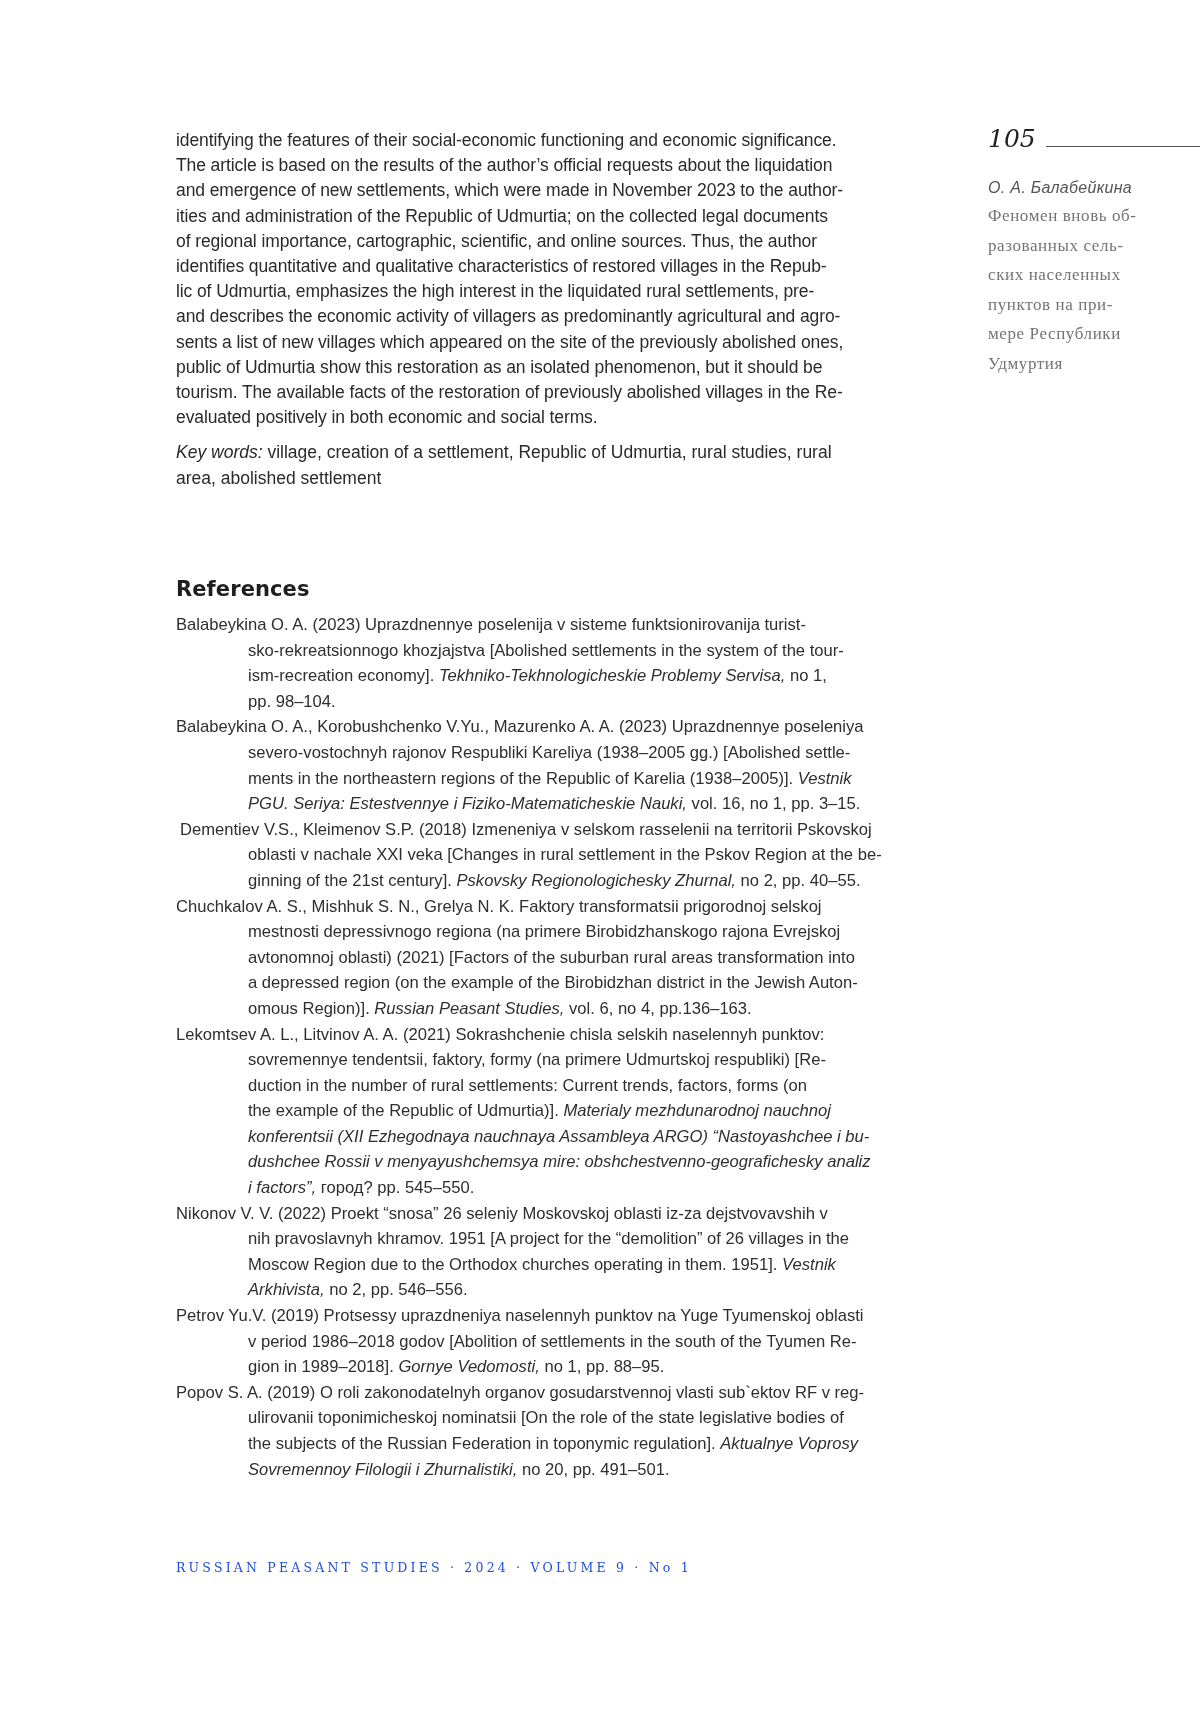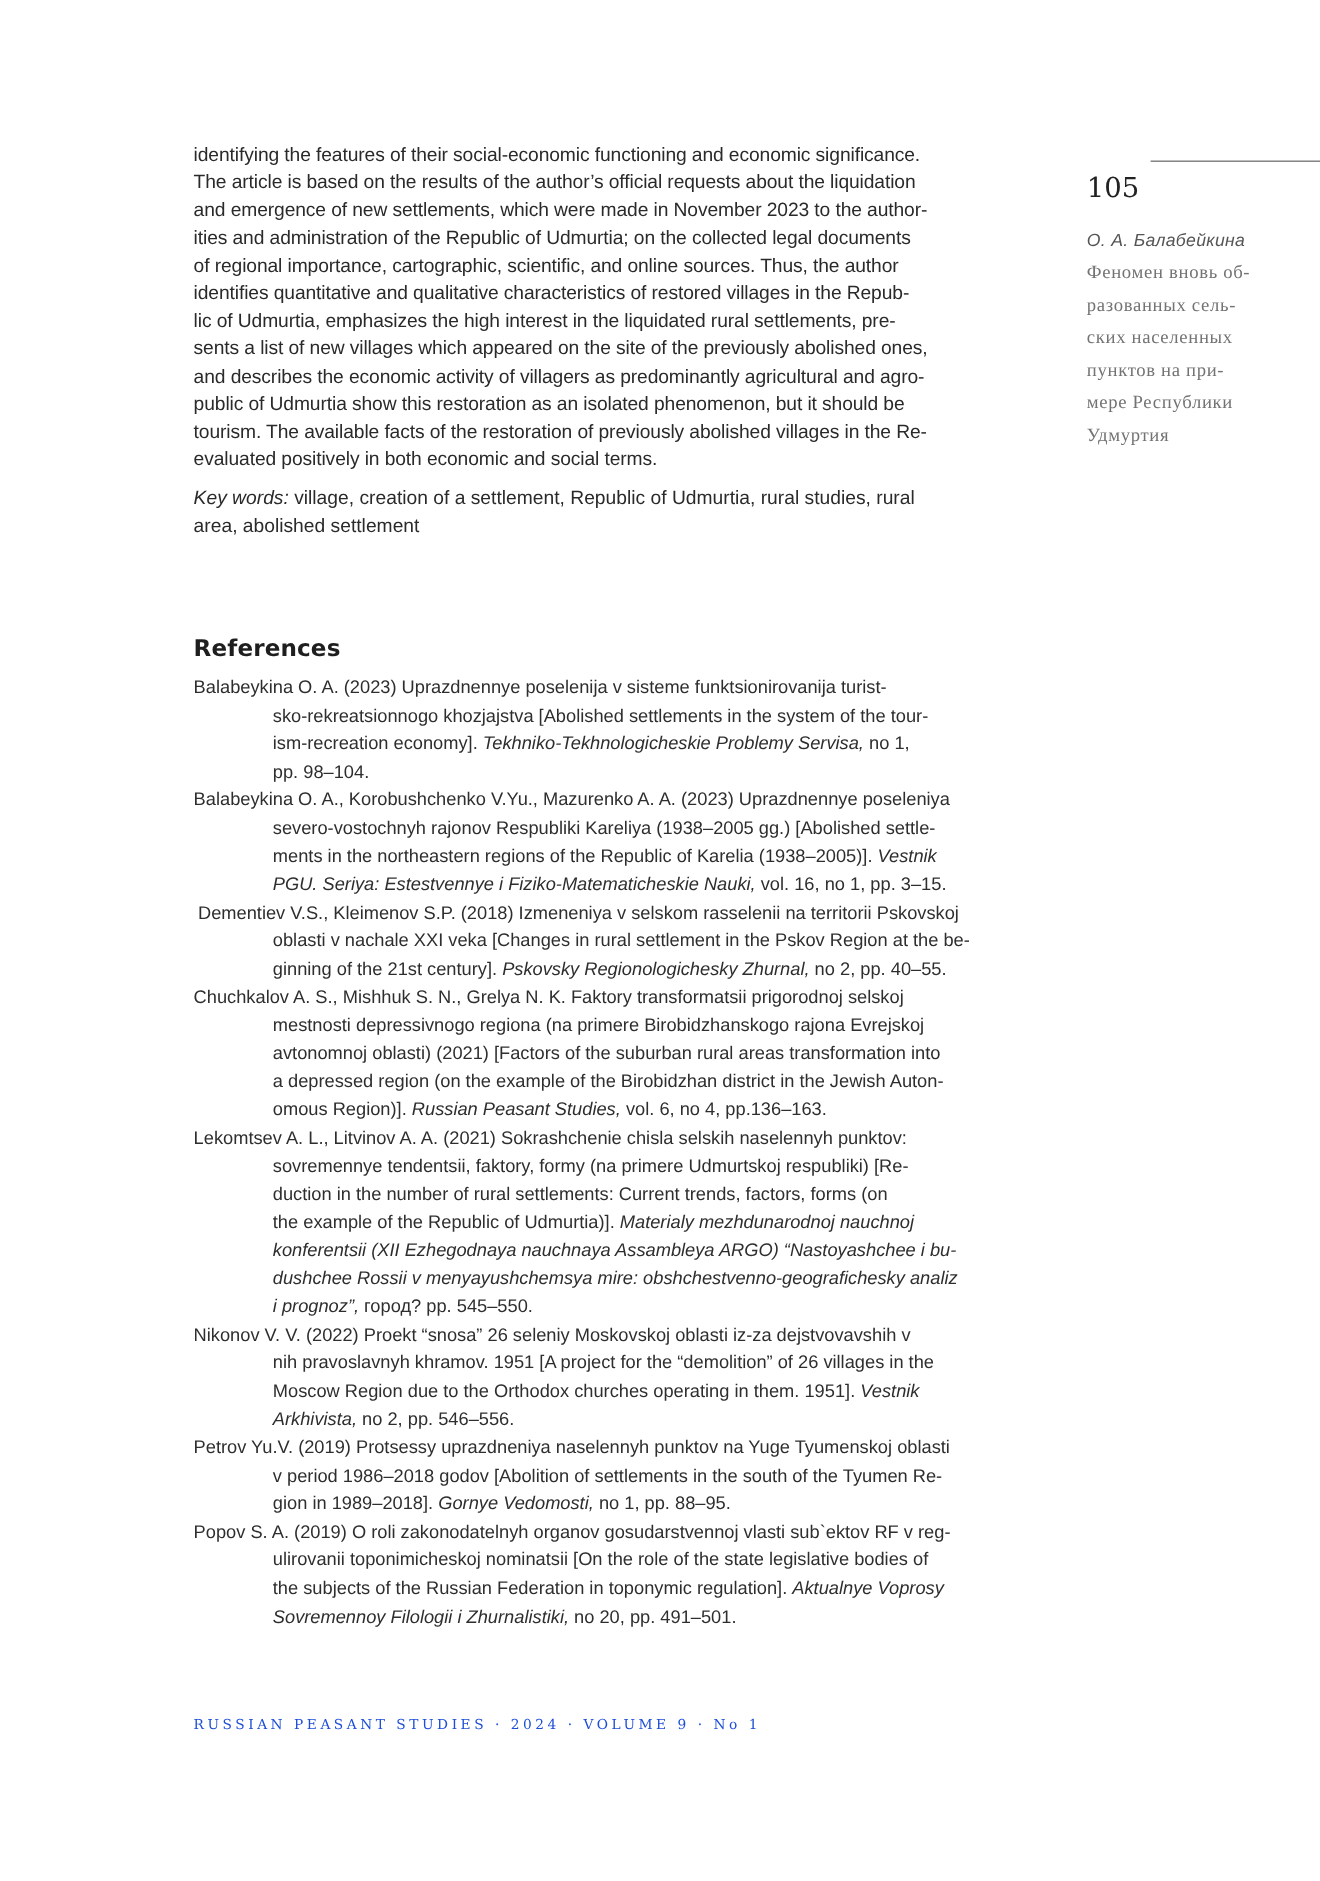--- a/index.html
+++ b/index.html
@@ -14,42 +14,42 @@
   .refs-title { position: absolute; left: 176px; top: 577px;
                 font-family: "DejaVu Sans", sans-serif; font-weight: bold; font-size: 21px;
                 color: #1e1e1e; letter-spacing: 0.1px; }
   .refs { position: absolute; left: 176px; top: 612px; width: 800px;
           font-family: "Liberation Sans", sans-serif; font-size: 16.6px; line-height: 25.6px; color: #2e2e2e; }
   .ref .line { display: block; white-space: nowrap; }
   .ref .line.cont { padding-left: 72px; }
   .ref .line.first.shift { padding-left: 4px; }
   .ref i { font-style: italic; }
   .sidebar { position: absolute; left: 988px; top: 124px; width: 212px; }
-  .page-num { font-family: "DejaVu Serif", serif; font-size: 25px; color: #222; display: inline-block; margin-top: 32px; }
+  .page-num { font-family: "DejaVu Serif", serif; font-style: italic; font-size: 25px; color: #222; display: inline-block; }
   .page-rule { position: absolute; left: 58px; top: 22px; width: 154px; height: 1px; background: #555; }
   .author { margin-top: 26px; font-family: Liberation Sans, sans-serif; font-style: italic; font-size: 16px; color: #555; letter-spacing: 0.3px; }
   .ru-title { margin-top: 4px; font-family: Liberation Serif, serif; font-size: 17px; line-height: 29.5px; color: #737373; letter-spacing: 0.6px; }
   .ru-title .line { display: block; white-space: nowrap; }
   .footer { position: absolute; left: 176px; top: 1560px; font-family: "DejaVu Serif", serif; font-size: 12.5px;
             letter-spacing: 3.2px; color: #1d4ed8; white-space: nowrap; }
 </style>
 </head>
 <body>
 
 <div class="main">
   <div class="abstract" id="abstract">
       <span class="line">identifying the features of their social-economic functioning and economic significance.</span>
       <span class="line">The article is based on the results of the author’s official requests about the liquidation</span>
       <span class="line">and emergence of new settlements, which were made in November 2023 to the author-</span>
       <span class="line">ities and administration of the Republic of Udmurtia; on the collected legal documents</span>
       <span class="line">of regional importance, cartographic, scientific, and online sources. Thus, the author</span>
       <span class="line">identifies quantitative and qualitative characteristics of restored villages in the Repub-</span>
       <span class="line">lic of Udmurtia, emphasizes the high interest in the liquidated rural settlements, pre-</span>
+      <span class="line">and describes the economic activity of villagers as predominantly agricultural and agro-</span>
       <span class="line">sents a list of new villages which appeared on the site of the previously abolished ones,</span>
-      <span class="line">and describes the economic activity of villagers as predominantly agricultural and agro-</span>
       <span class="line">public of Udmurtia show this restoration as an isolated phenomenon, but it should be</span>
       <span class="line">tourism. The available facts of the restoration of previously abolished villages in the Re-</span>
       <span class="line">evaluated positively in both economic and social terms.</span>
     </div>
   <div class="keywords">
     <span class="line"><span class="kw-label">Key words:</span><span> village, creation of a settlement, Republic of Udmurtia, rural studies, rural</span></span>
     <span class="line">area, abolished settlement</span>
   </div>
 </div>
 
@@ -79,21 +79,21 @@
       <span class="line cont"><span>a depressed region (on the example of the Birobidzhan district in the Jewish Auton-</span></span>
       <span class="line cont"><span>omous Region)]. </span><i>Russian Peasant Studies,</i><span> vol. 6, no 4, pp.136–163.</span></span>
     </div>
     <div class="ref">
       <span class="line first"><span>Lekomtsev A. L., Litvinov A. A. (2021) Sokrashchenie chisla selskih naselennyh punktov:</span></span>
       <span class="line cont"><span>sovremennye tendentsii, faktory, formy (na primere Udmurtskoj respubliki) [Re-</span></span>
       <span class="line cont"><span>duction in the number of rural settlements: Current trends, factors, forms (on</span></span>
       <span class="line cont"><span>the example of the Republic of Udmurtia)]. </span><i>Materialy mezhdunarodnoj nauchnoj</i></span>
       <span class="line cont"><i>konferentsii (XII Ezhegodnaya nauchnaya Assambleya ARGO) “Nastoyashchee i bu-</i></span>
       <span class="line cont"><i>dushchee Rossii v menyayushchemsya mire: obshchestvenno-geografichesky analiz</i></span>
-      <span class="line cont"><i>i prognoz”,</i><span> город? pp. 545–550.</span></span>
+      <span class="line cont"><i>i factors”,</i><span> город? pp. 545–550.</span></span>
     </div>
     <div class="ref">
       <span class="line first"><span>Nikonov V. V. (2022) Proekt “snosa” 26 seleniy Moskovskoj oblasti iz-za dejstvovavshih v</span></span>
       <span class="line cont"><span>nih pravoslavnyh khramov. 1951 [A project for the “demolition” of 26 villages in the</span></span>
       <span class="line cont"><span>Moscow Region due to the Orthodox churches operating in them. 1951]. </span><i>Vestnik</i></span>
       <span class="line cont"><i>Arkhivista,</i><span> no 2, pp. 546–556.</span></span>
     </div>
     <div class="ref">
       <span class="line first"><span>Petrov Yu.V. (2019) Protsessy uprazdneniya naselennyh punktov na Yuge Tyumenskoj oblasti</span></span>
       <span class="line cont"><span>v period 1986–2018 godov [Abolition of settlements in the south of the Tyumen Re-</span></span>

